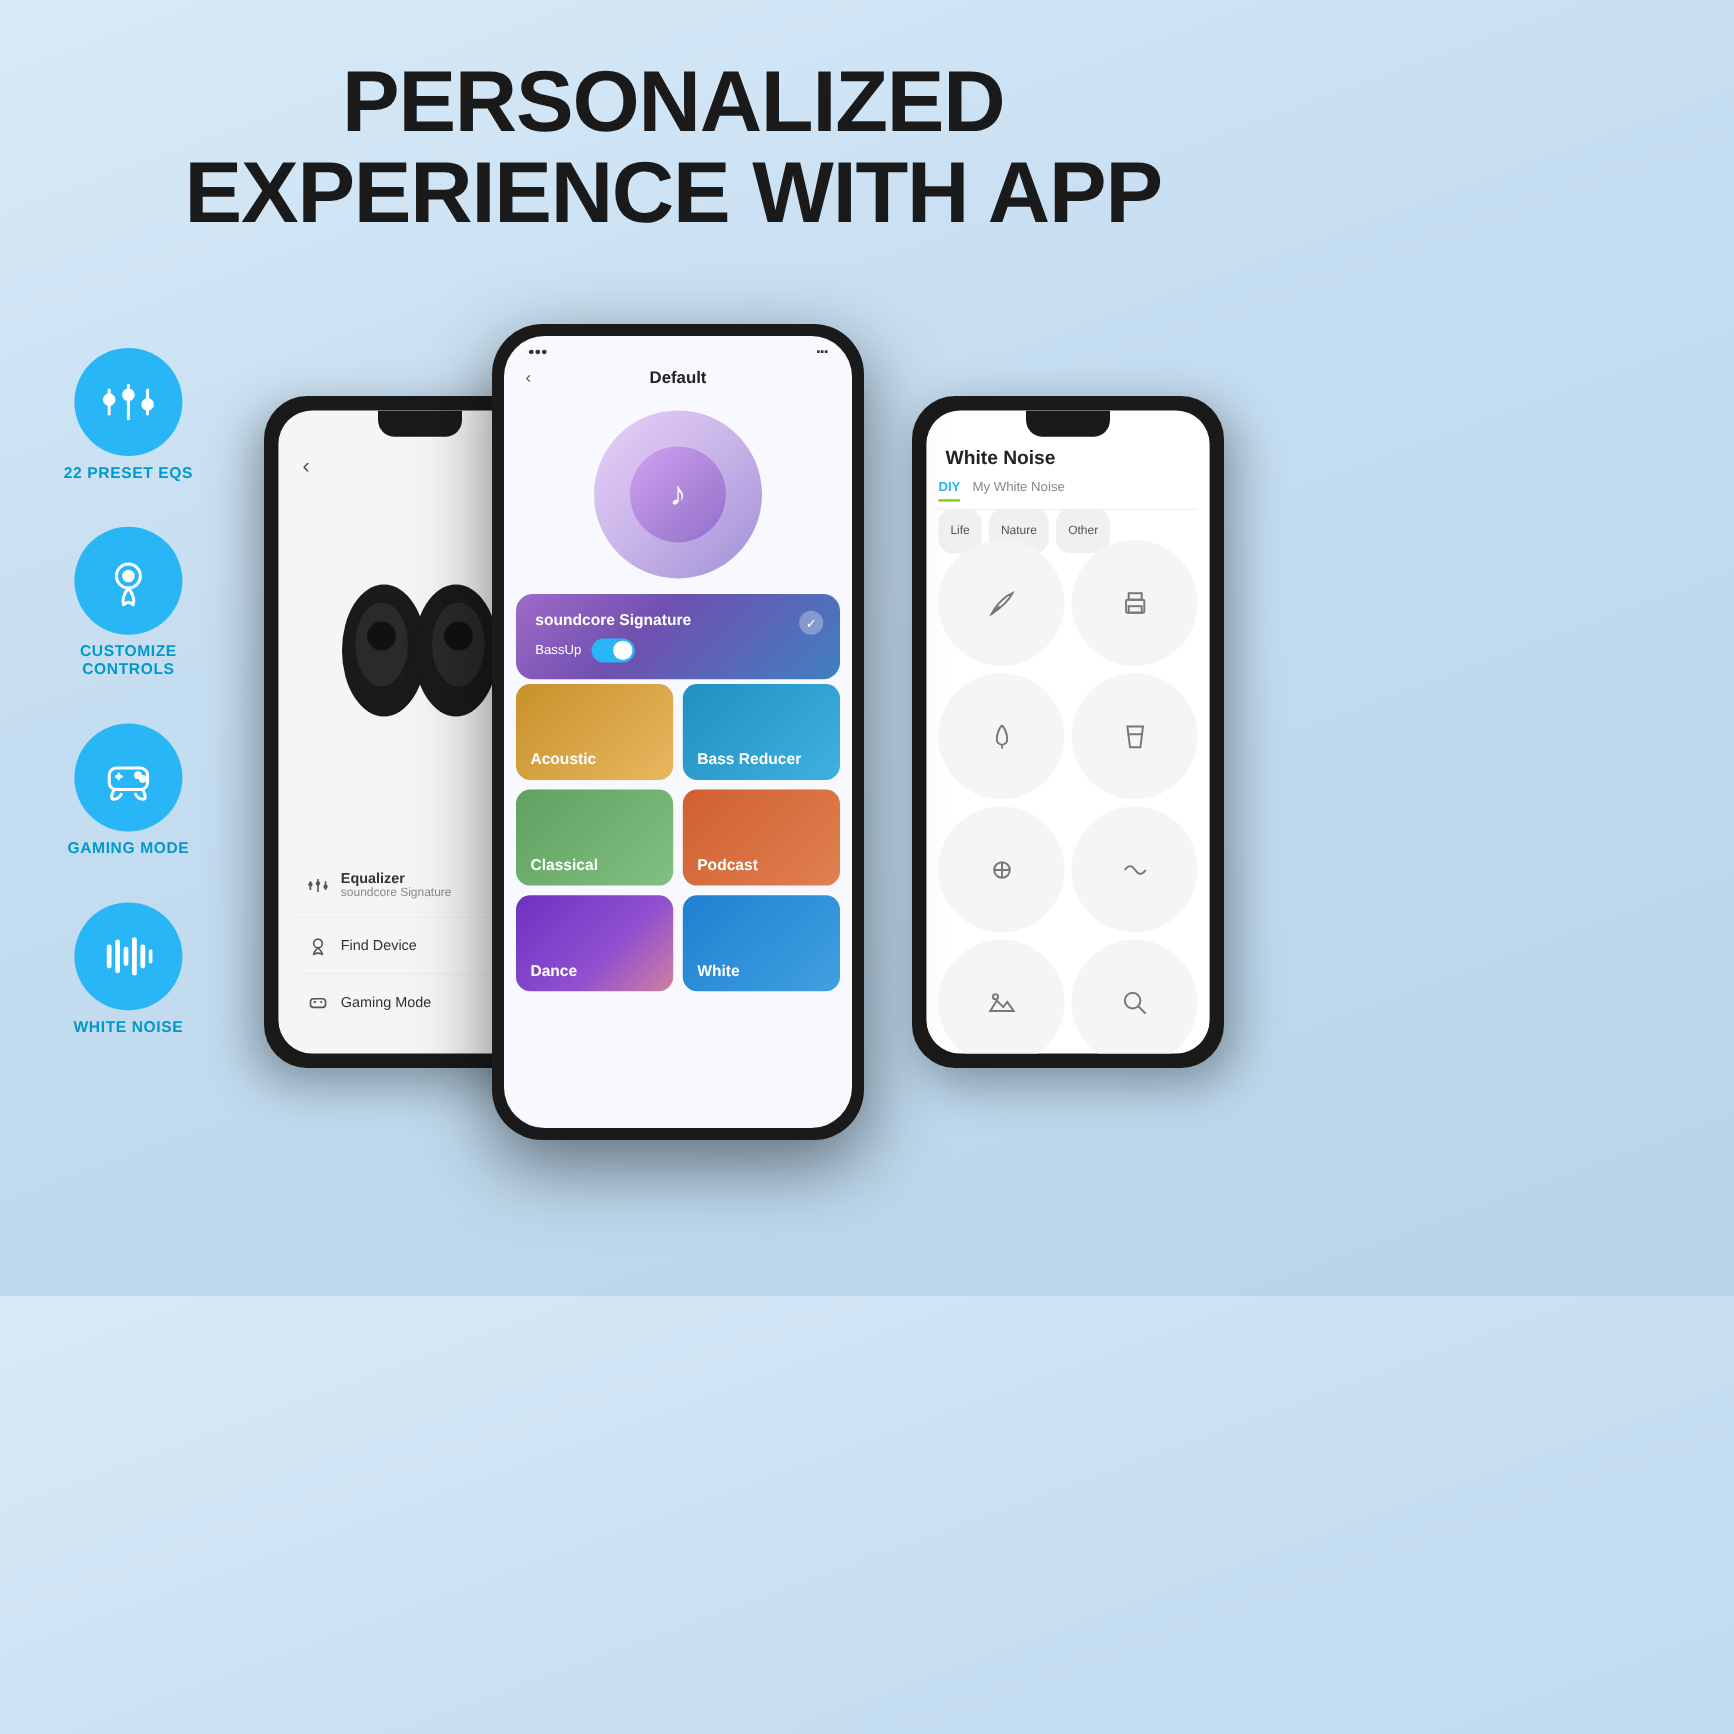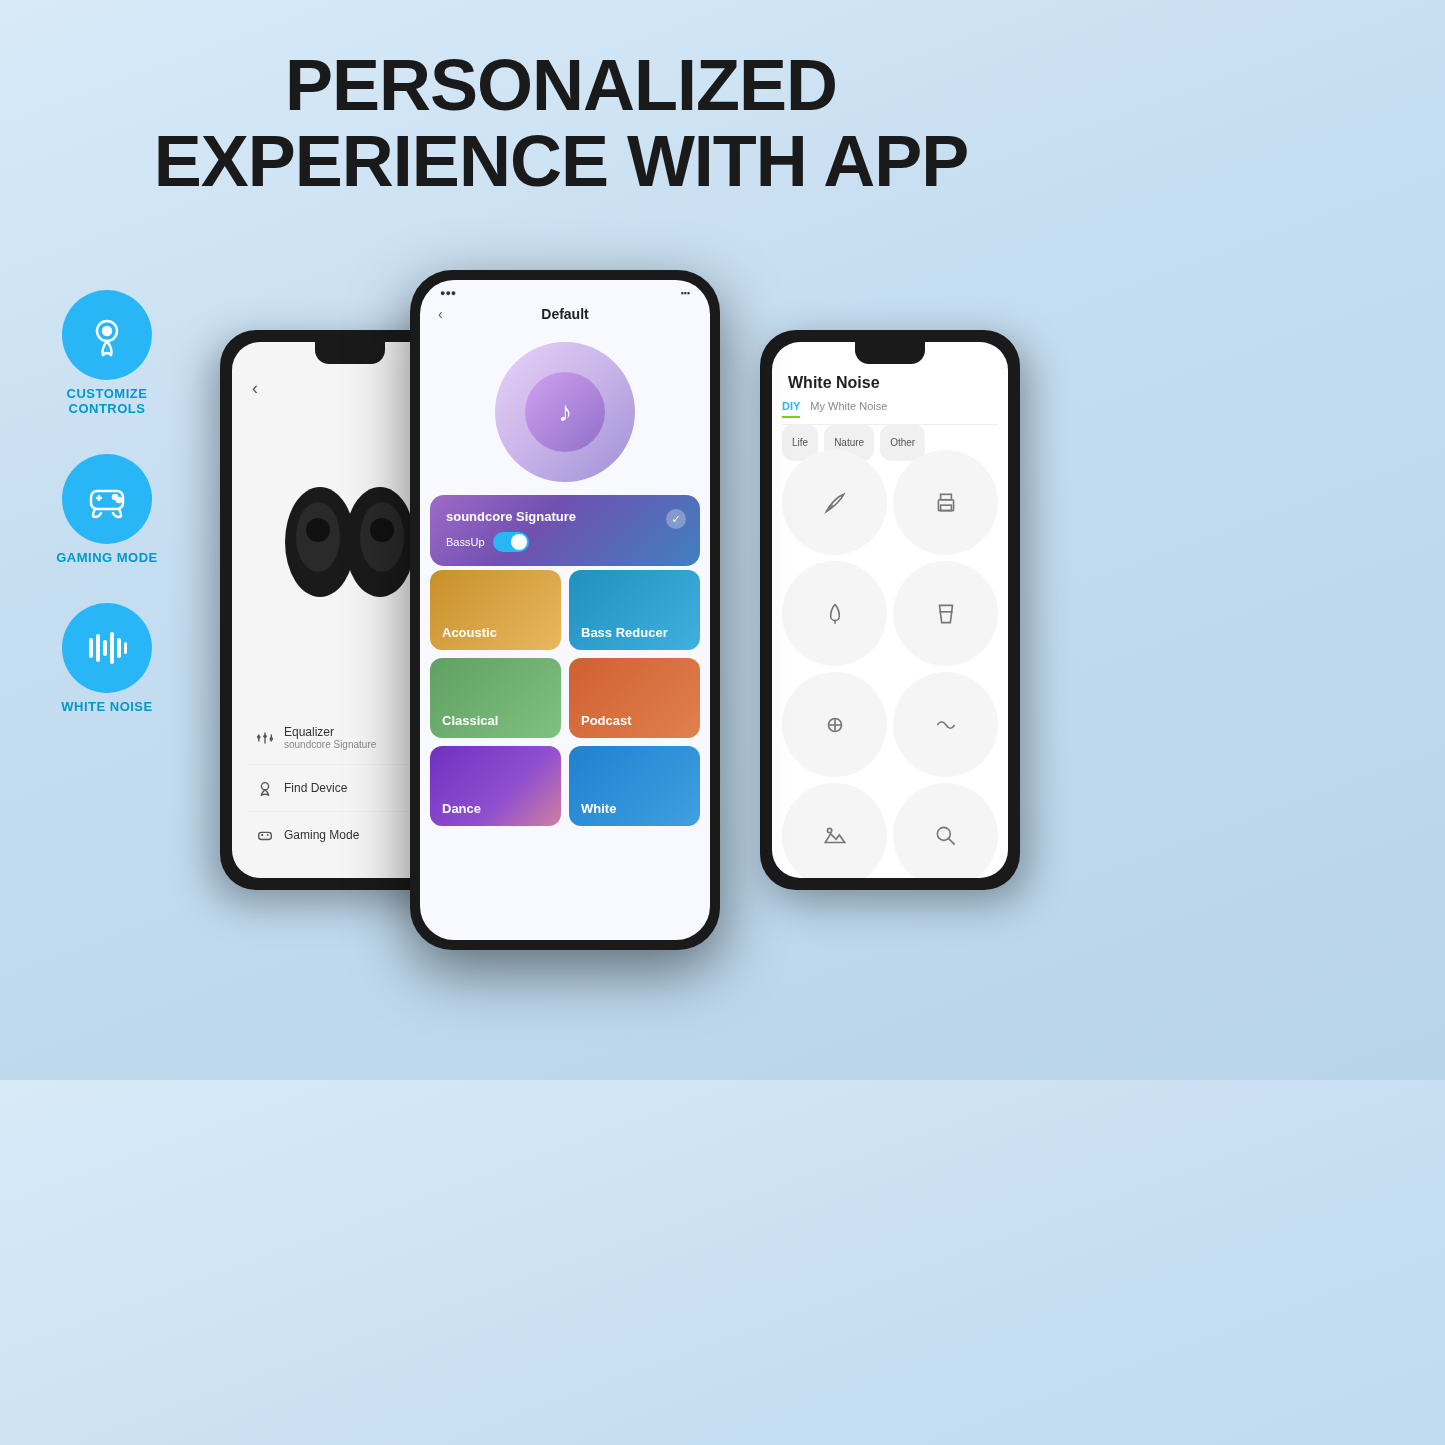--- a/index.html
+++ b/index.html
@@ -412,20 +412,33 @@
 </head>
 <body>
 
 <div class="headline">
   <h1>PERSONALIZED</h1>
   <h1>EXPERIENCE WITH APP</h1>
 </div>
 
 <div class="features-column">
 
+  <div class="feature-item">
+    <div class="feature-circle">
+      <svg viewBox="0 0 48 48">
+        <line x1="8" y1="14" x2="8" y2="34"></line>
+        <circle cx="8" cy="22" r="4" fill="white" stroke="white"></circle>
+        <line x1="24" y1="10" x2="24" y2="38"></line>
+        <circle cx="24" cy="18" r="4" fill="white" stroke="white"></circle>
+        <line x1="40" y1="14" x2="40" y2="34"></line>
+        <circle cx="40" cy="26" r="4" fill="white" stroke="white"></circle>
+      </svg>
+    </div>
+    <span class="feature-label">22 PRESET EQS</span>
+  </div>
 
   <div class="feature-item">
     <div class="feature-circle">
       <svg viewBox="0 0 48 48">
         <circle cx="24" cy="20" r="10"></circle>
         <path d="M24 30 Q18 38 20 44 Q24 40 28 44 Q30 38 24 30"></path>
         <circle cx="24" cy="20" r="4" fill="white" stroke="white"></circle>
       </svg>
     </div>
     <span class="feature-label">CUSTOMIZE CONTROLS</span>
@@ -499,21 +512,21 @@
         <div class="menu-item">
           <svg class="mi-icon" viewBox="0 0 20 20" fill="none" stroke="#555" stroke-width="1.5">
             <line x1="3" y1="6" x2="3" y2="14"></line>
               <line x1="10" y1="4" x2="10" y2="16"></line>
             <line x1="17" y1="6" x2="17" y2="14"></line>
             <circle cx="3" cy="9" r="2" fill="#555" stroke="none"></circle>
             <circle cx="10" cy="8" r="2" fill="#555" stroke="none"></circle>
             <circle cx="17" cy="11" r="2" fill="#555" stroke="none"></circle>
           </svg>
           <div class="mi-text">
-            <span style="font-size:12px;color:#333;font-weight:400;display:block;">Equalizer</span>
+            <span style="font-size:12px;color:#333;font-weight:700;display:block;">Equalizer</span>
             <span class="mi-sub">soundcore Signature</span>
           </div>
         </div>
         <div class="menu-item">
           <svg class="mi-icon" viewBox="0 0 20 20" fill="none" stroke="#555" stroke-width="1.5">
             <circle cx="10" cy="8" r="4"></circle>
               <path d="M10 12 Q6 16 6 18 Q10 16 14 18 Q14 16 10 12"></path>
           </svg>
           <span style="font-size:12px;color:#333;font-weight:500;">Find Device</span>
         </div>

